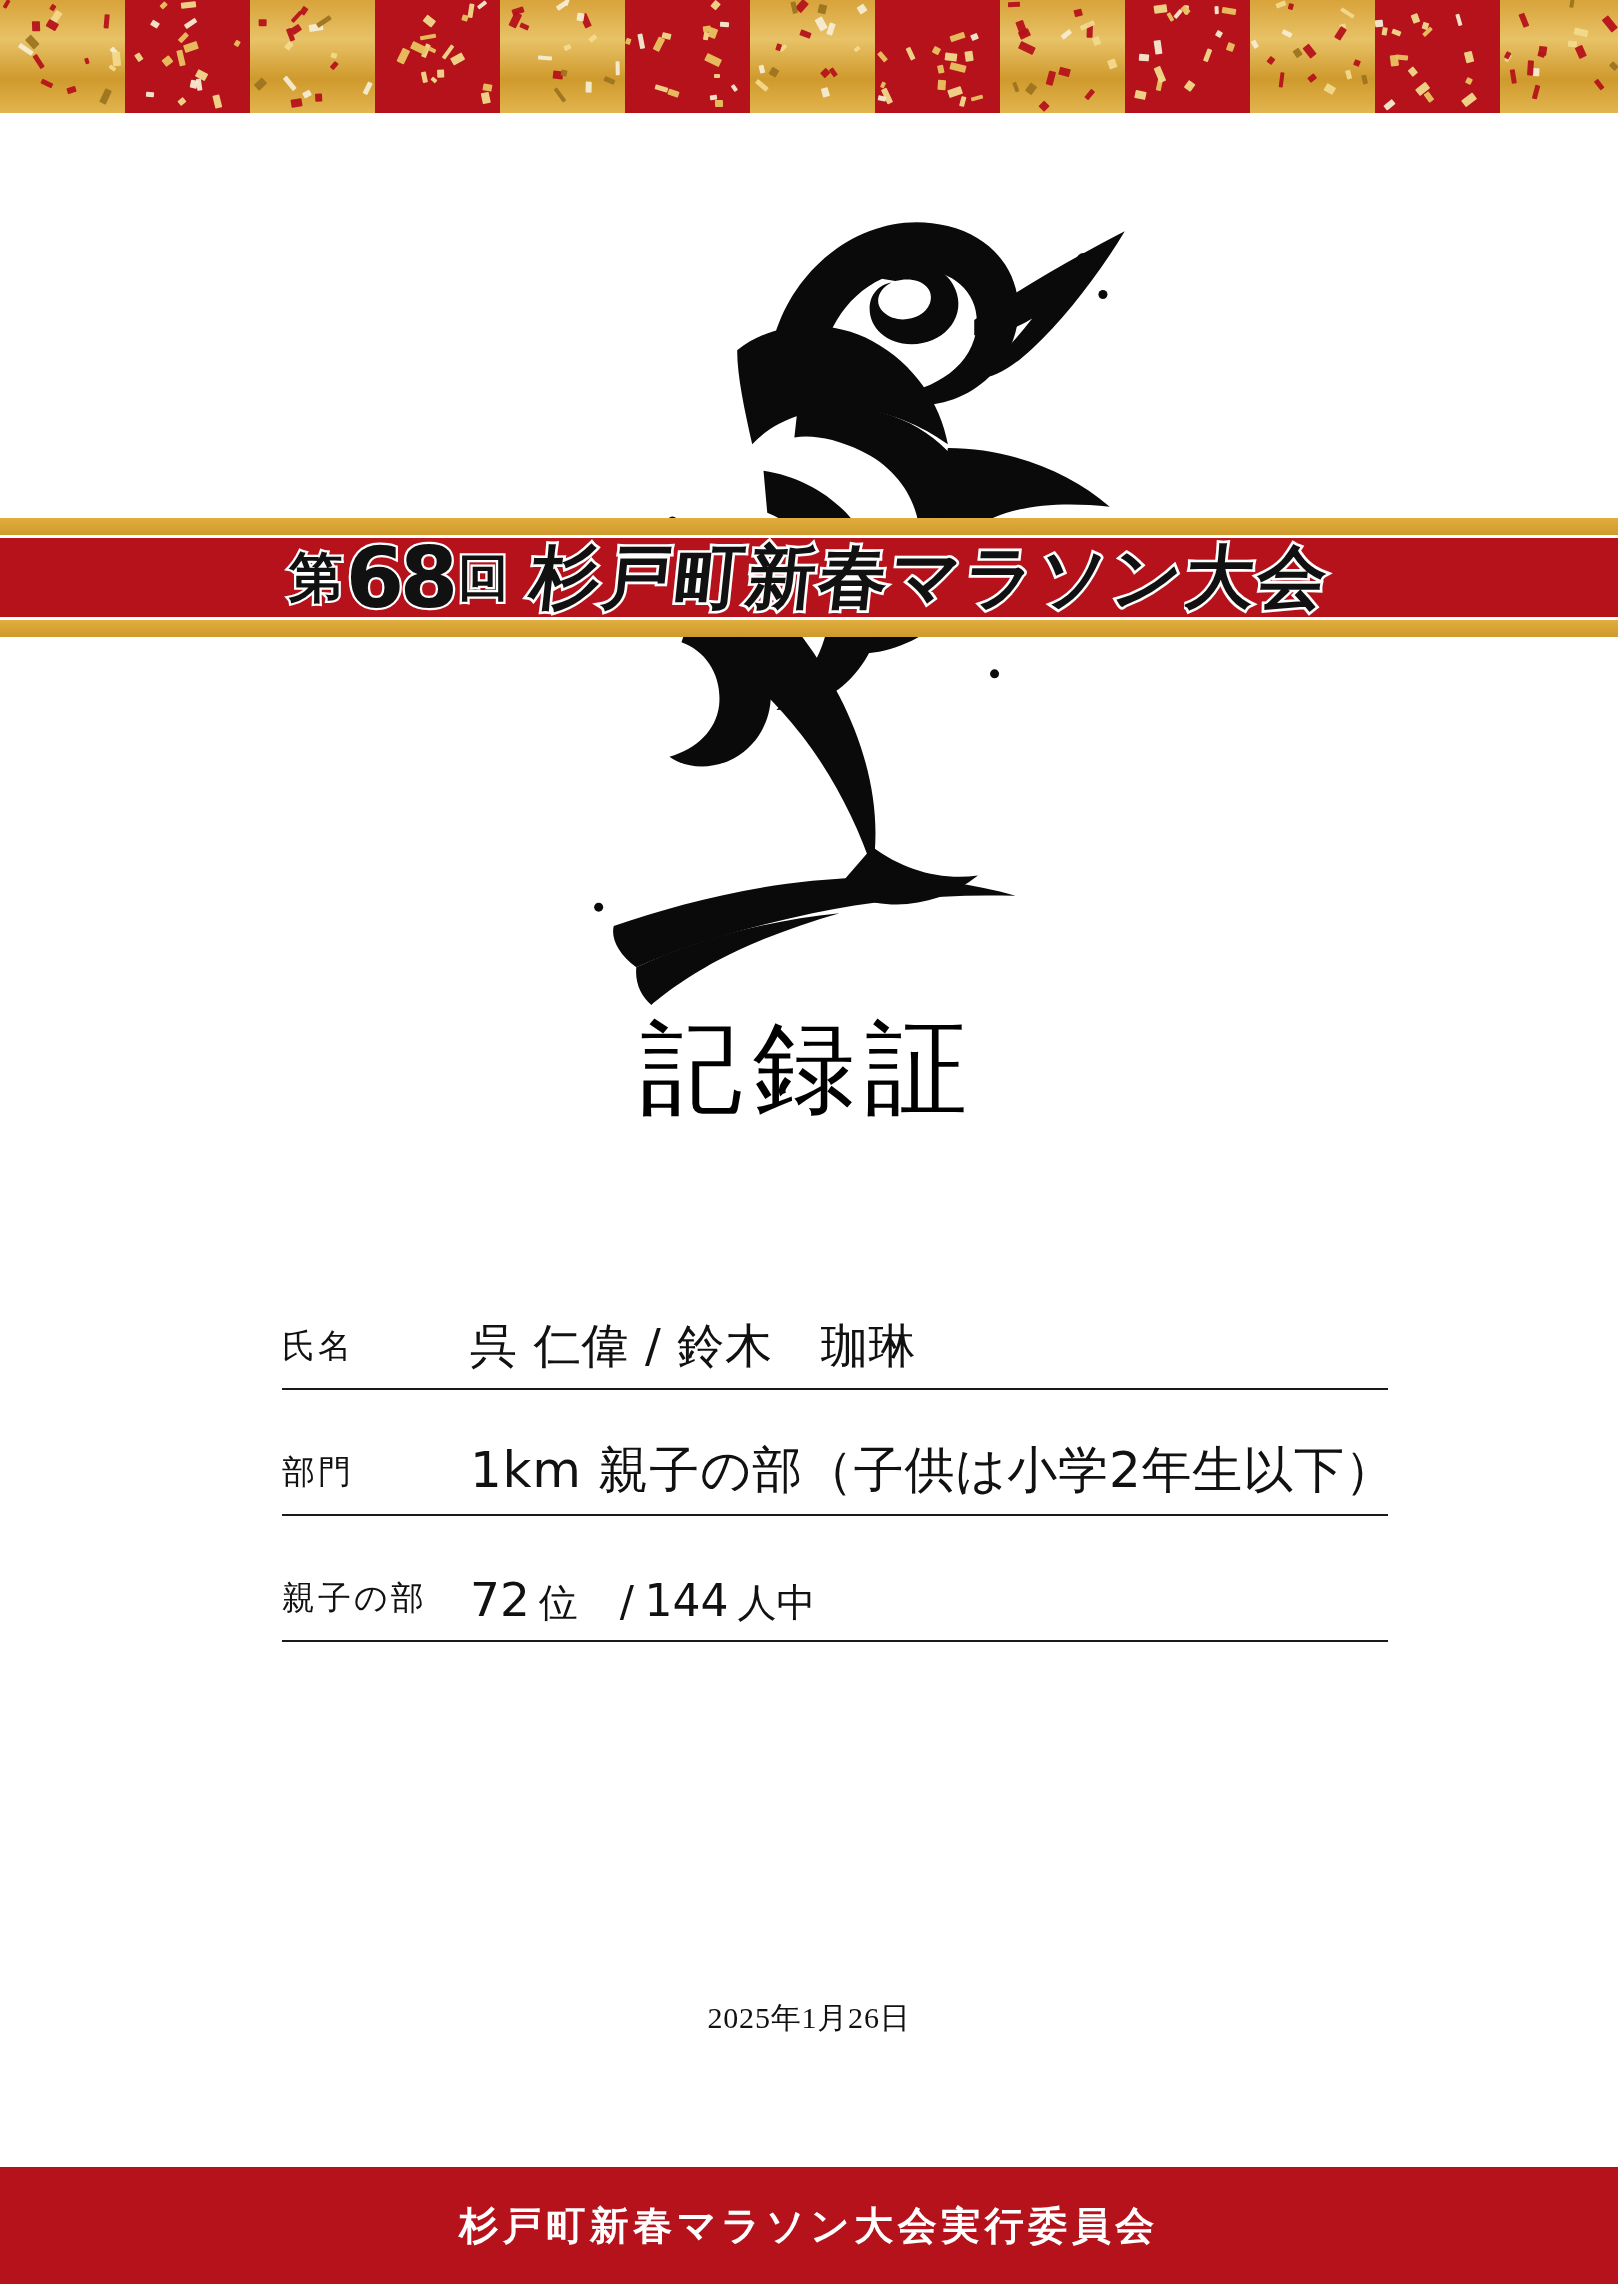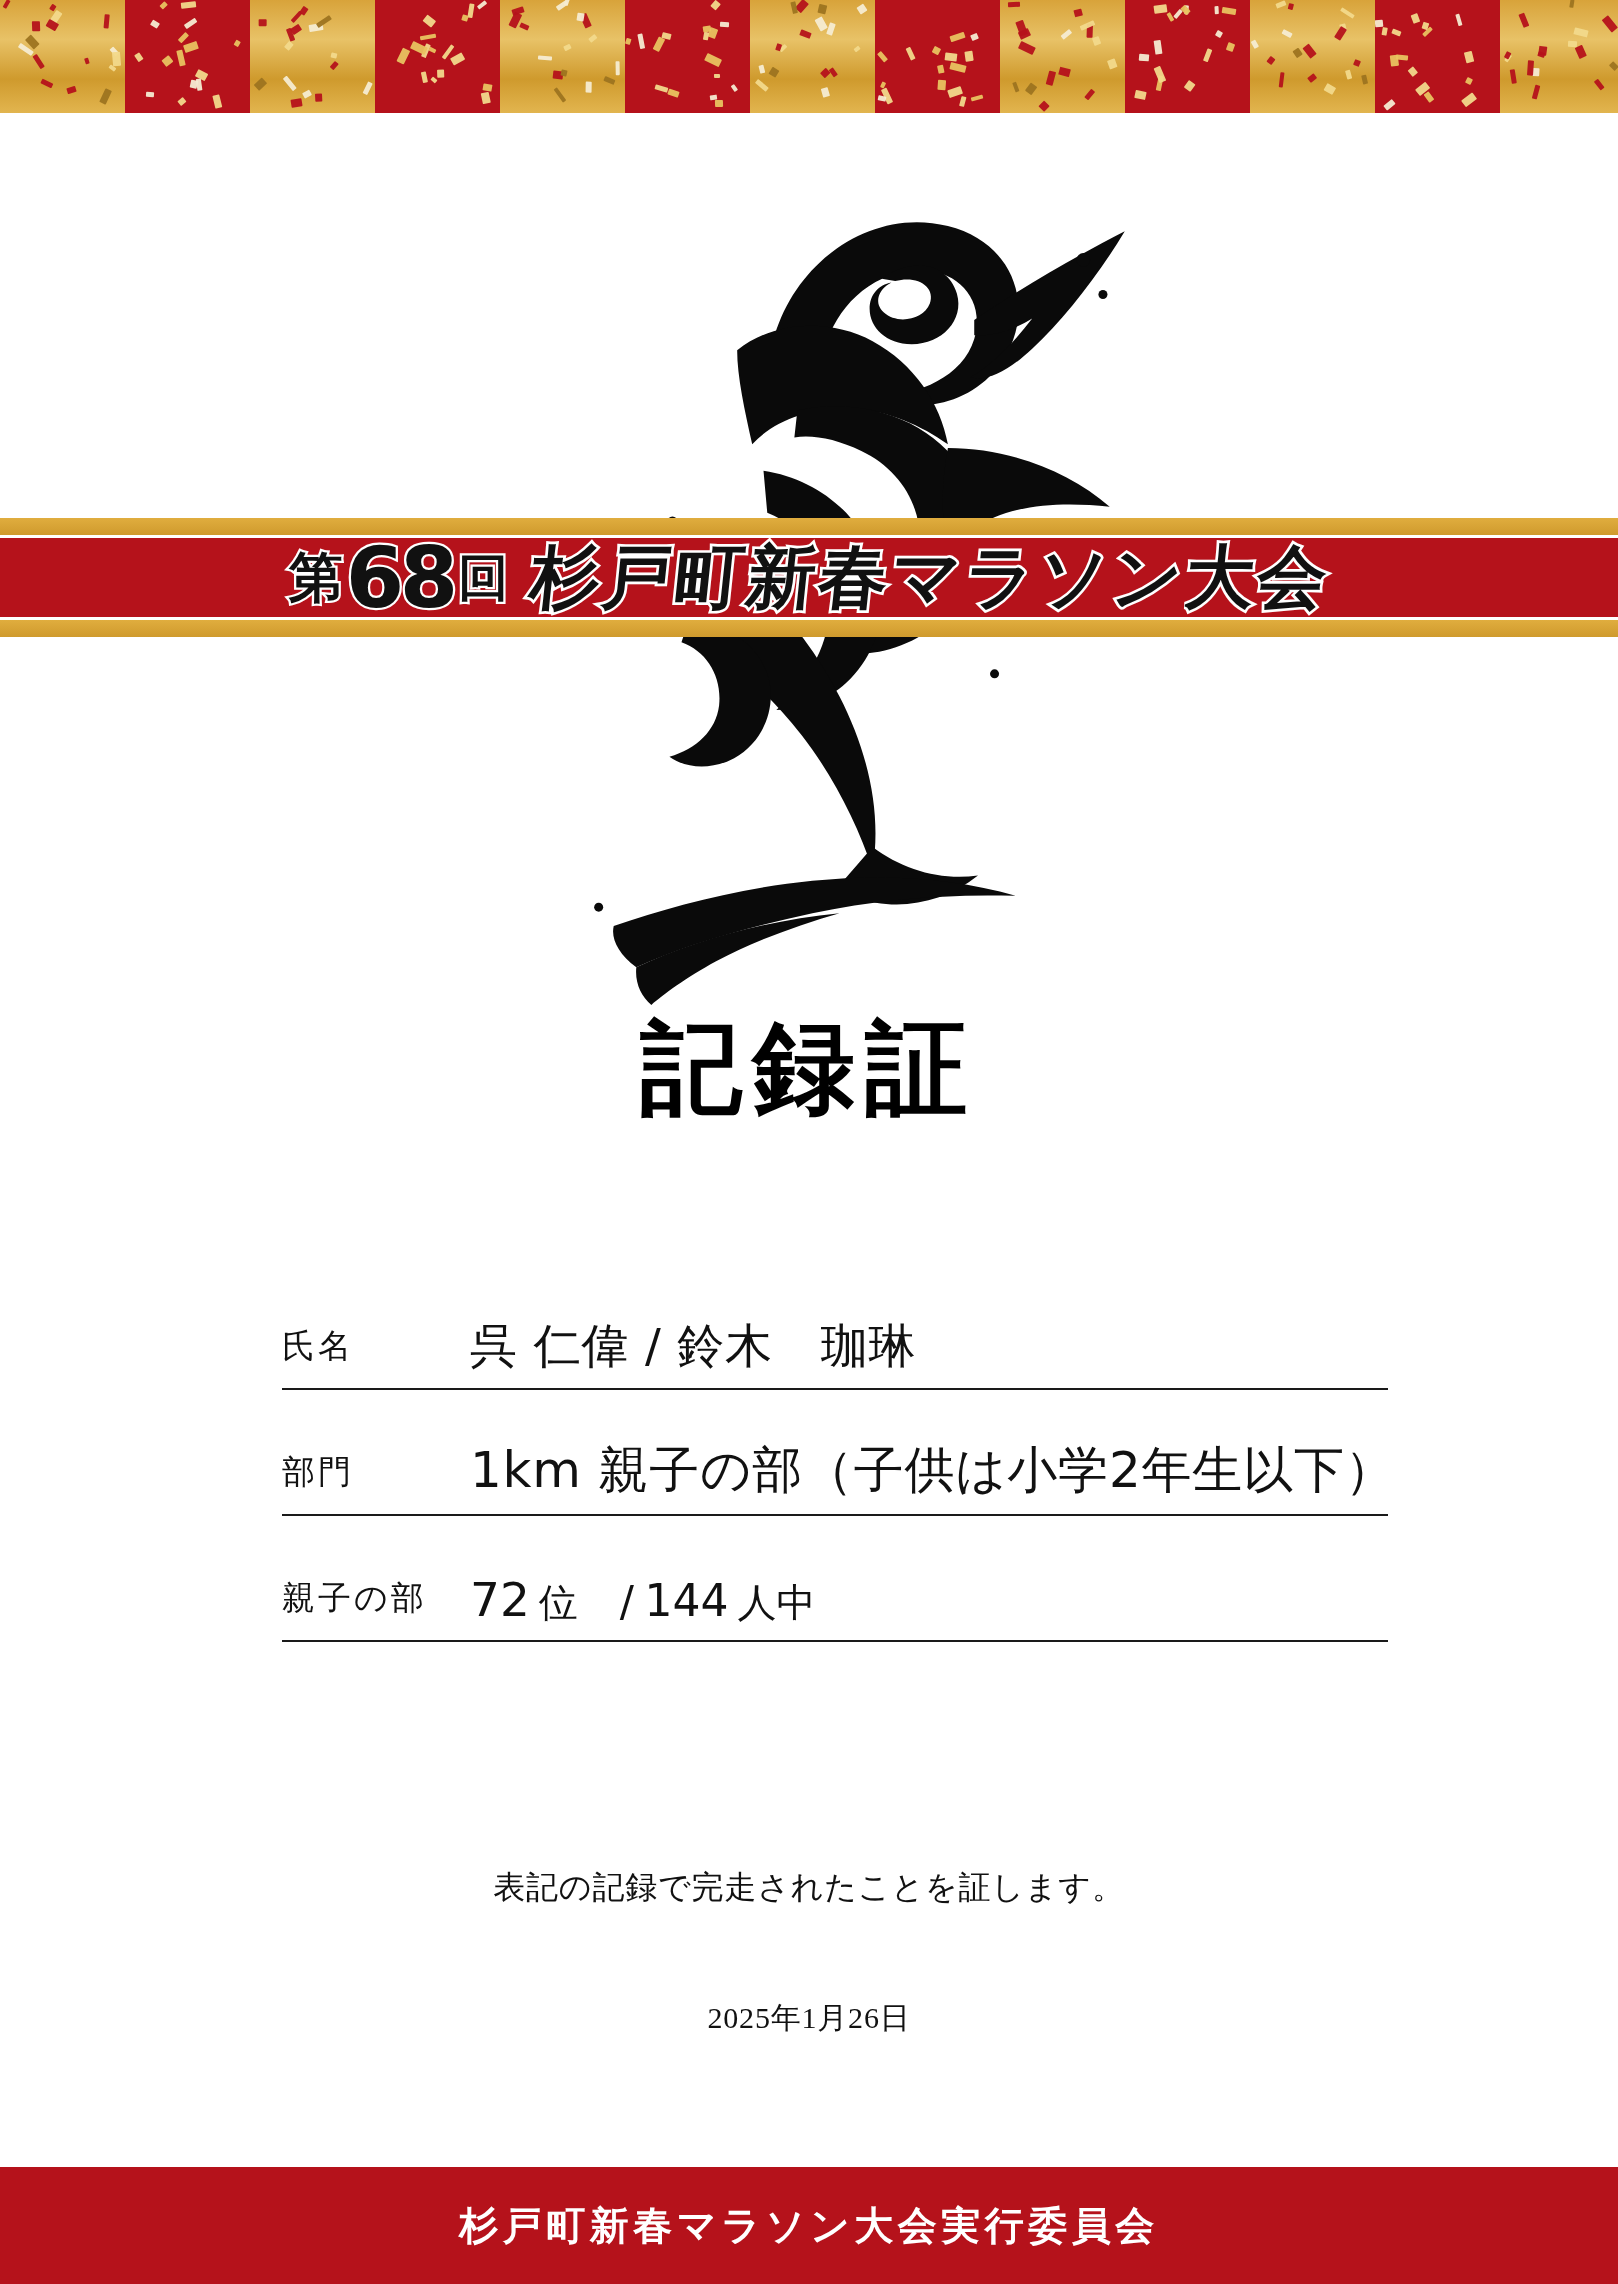--- a/index.html
+++ b/index.html
@@ -127,21 +127,21 @@
   }
 
   
   .doc-heading {
     position: absolute;
     left: 0;
     top: 1001px;
     width: 1618px;
     text-align: center;
     font-family: "DejaVu Serif", serif;
-    font-weight: 700;
+    font-weight: 400;
     font-size: 102px;
     letter-spacing: 10.5px;
     color: #000;
   }
 
   
   .fields {
     position: absolute;
     left: 282px;
     top: 1264px;
@@ -557,20 +557,19 @@
       <span class="rank-unit">位</span>
       <span class="rank-sep">/</span>
       <span class="rank-total">144</span>
       <span class="rank-total-unit">人中</span>
     </div>
   </div>
 
 </div>
 
 <div class="certify">
-  <span class="line2">表記の記録で完走されたことを証します。</span>
 </div>
 <div class="cert-date">2025年1月26日</div>
 
 <div class="footer">
   <div class="footer-text">杉戸町新春マラソン大会実行委員会</div>
 </div>
 
 
 </body></html>

